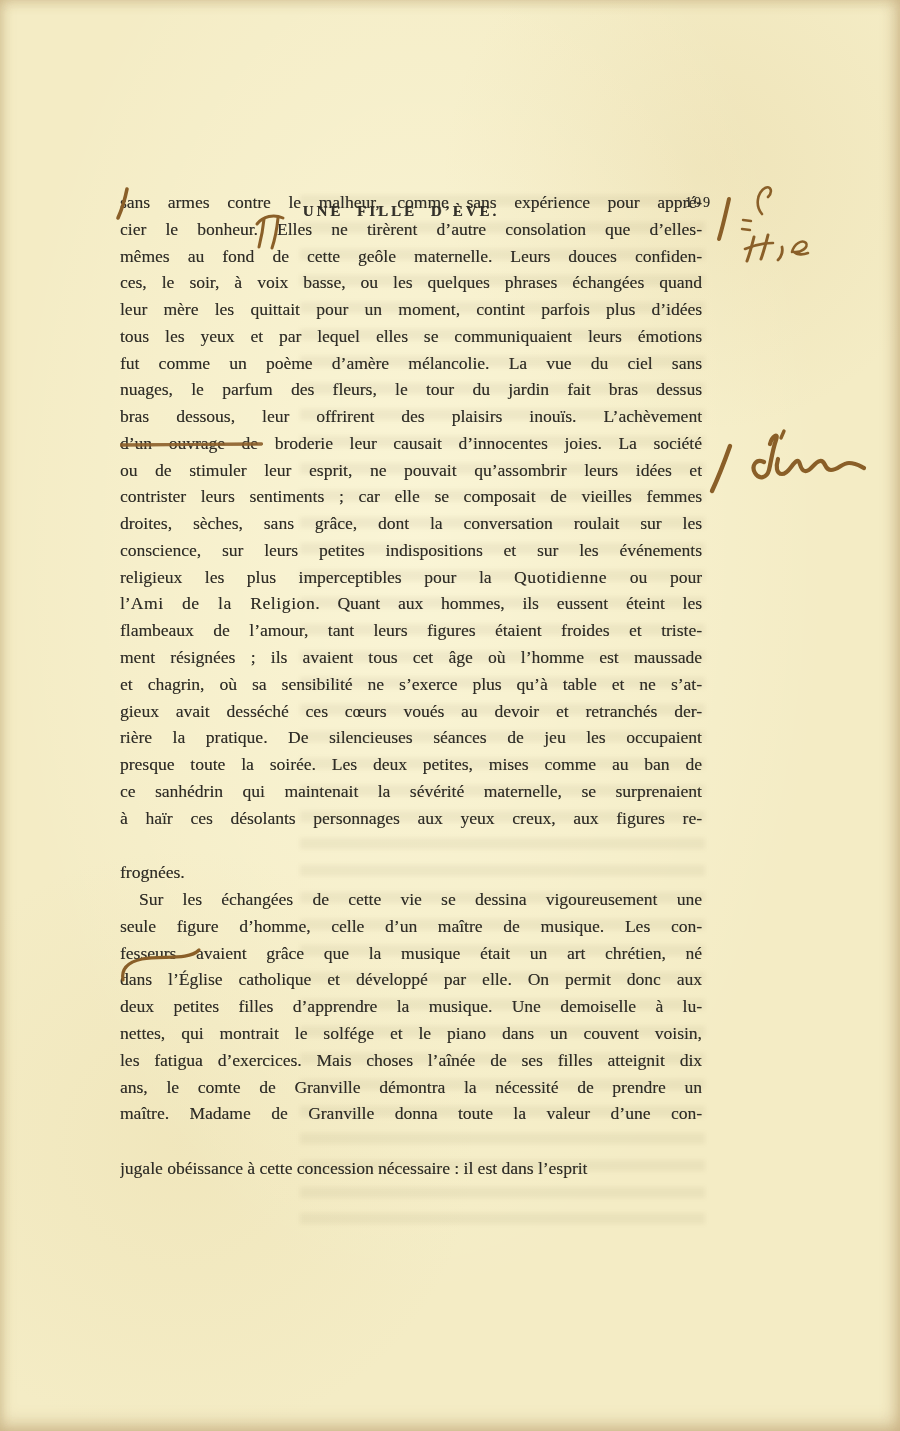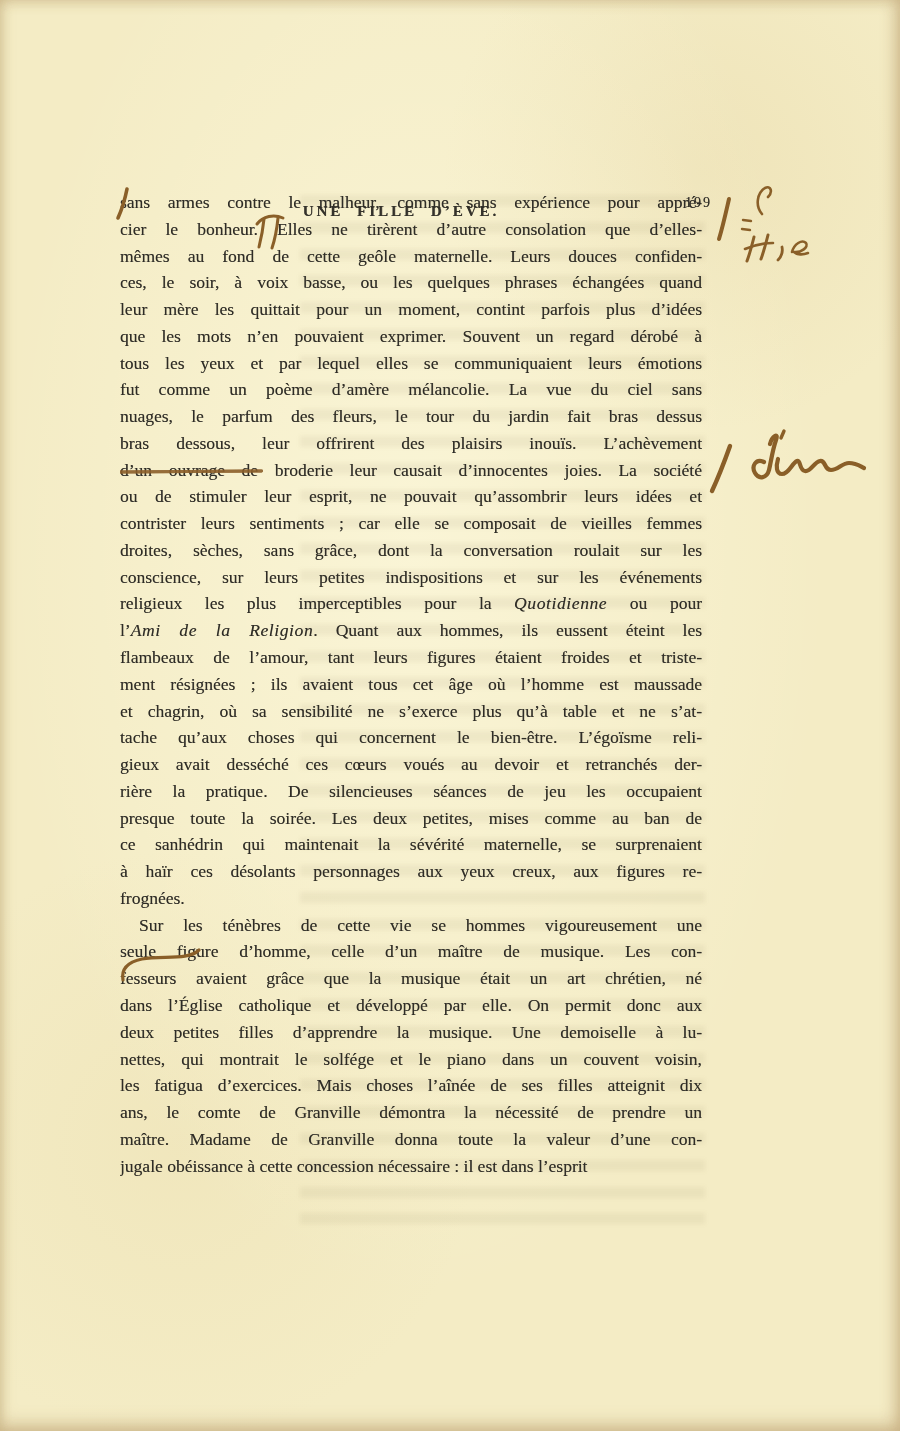--- a/index.html
+++ b/index.html
@@ -44,24 +44,24 @@
     position:absolute;left:120px;top:189px;width:582px;
     font-size:17.5px;
     text-shadow:.25px .25px .35px rgba(46,44,38,.45);
   }
   .para{margin:0;}
   .line{
     height:26.78px;line-height:26.78px;
     text-align:justify;overflow:hidden;white-space:normal;
   }
   .line::after{content:"";display:inline-block;width:100%;height:0;}
-  .line.last{text-align:left;}
+  .line.last{text-align:left;margin-top:28px;}
   .line.last::after{content:none;}
   .line.indent{text-indent:19px;}
-  .it{font-style:italic;letter-spacing:.6px;}
+  .it{letter-spacing:.6px;}
   .strike{position:relative;}
   .strike::after{
     content:"";position:absolute;left:-3px;right:-5px;top:52%;height:3.2px;
     background:#8c5f2a;border-radius:2px;transform:rotate(-.35deg);
     opacity:.9;box-shadow:0 0 .6px #8c5f2a;
   }
   .hand-overlay{position:absolute;left:0;top:0;pointer-events:none;}
   .hand-overlay path{
     fill:none;stroke:#8a5f28;stroke-linecap:round;stroke-linejoin:round;
   }
@@ -78,45 +78,43 @@
     <div class="page-number">199</div>
   </div>
 
   <div class="body-text">
       <div class="para">
         <div class="line"><span>sans armes contre le malheur, comme sans expérience pour appré-</span></div>
         <div class="line"><span>cier le bonheur. Elles ne tirèrent d’autre consolation que d’elles-</span></div>
         <div class="line"><span>mêmes au fond de cette geôle maternelle. Leurs douces confiden-</span></div>
         <div class="line"><span>ces, le soir, à voix basse, ou les quelques phrases échangées quand</span></div>
         <div class="line"><span>leur mère les quittait pour un moment, contint parfois plus d’idées</span></div>
-        <div class="line"><span>que les mots n’en pouvaient exprimer. Souvent un regard dérobé à</span></div>
         <div class="line"><span>tous les yeux et par lequel elles se communiquaient leurs émotions</span></div>
         <div class="line"><span>fut comme un poème d’amère mélancolie. La vue du ciel sans</span></div>
         <div class="line"><span>nuages, le parfum des fleurs, le tour du jardin fait bras dessus</span></div>
         <div class="line"><span>bras dessous, leur offrirent des plaisirs inouïs. L’achèvement</span></div>
         <div class="line"><span class="strike">d’un ouvrage de</span><span> broderie leur causait d’innocentes joies. La société</span></div>
         <div class="line"><span>ou de stimuler leur esprit, ne pouvait qu’assombrir leurs idées et</span></div>
         <div class="line"><span>contrister leurs sentiments&nbsp;; car elle se composait de vieilles femmes</span></div>
         <div class="line"><span>droites, sèches, sans grâce, dont la conversation roulait sur les</span></div>
         <div class="line"><span>conscience, sur leurs petites indispositions et sur les événements</span></div>
         <div class="line"><span>religieux les plus imperceptibles pour la </span><span class="it">Quotidienne</span><span> ou pour</span></div>
         <div class="line"><span>l’</span><span class="it">Ami de la Religion</span><span>. Quant aux hommes, ils eussent éteint les</span></div>
         <div class="line"><span>flambeaux de l’amour, tant leurs figures étaient froides et triste-</span></div>
         <div class="line"><span>ment résignées&nbsp;; ils avaient tous cet âge où l’homme est maussade</span></div>
         <div class="line"><span>et chagrin, où sa sensibilité ne s’exerce plus qu’à table et ne s’at-</span></div>
-        <div class="line"><span>tache qu’aux choses qui concernent le bien-être. L’égoïsme reli-</span></div>
         <div class="line"><span>gieux avait desséché ces cœurs voués au devoir et retranchés der-</span></div>
         <div class="line"><span>rière la pratique. De silencieuses séances de jeu les occupaient</span></div>
         <div class="line"><span>presque toute la soirée. Les deux petites, mises comme au ban de</span></div>
         <div class="line"><span>ce sanhédrin qui maintenait la sévérité maternelle, se surprenaient</span></div>
         <div class="line"><span>à haïr ces désolants personnages aux yeux creux, aux figures re-</span></div>
         <div class="line last"><span>frognées.</span></div>
       </div>
       <div class="para">
-        <div class="line indent"><span>Sur les ténèbres de cette vie se hommes vigoureusement une</span></div>
+        <div class="line indent"><span>Sur les échangées de cette vie se dessina vigoureusement une</span></div>
         <div class="line"><span>seule figure d’homme, celle d’un maître de musique. Les con-</span></div>
         <div class="line"><span>fesseurs avaient grâce que la musique était un art chrétien, né</span></div>
         <div class="line"><span>dans l’Église catholique et développé par elle. On permit donc aux</span></div>
         <div class="line"><span>deux petites filles d’apprendre la musique. Une demoiselle à lu-</span></div>
         <div class="line"><span>nettes, qui montrait le solfége et le piano dans un couvent voisin,</span></div>
         <div class="line"><span>les fatigua d’exercices. Mais choses l’aînée de ses filles atteignit dix</span></div>
         <div class="line"><span>ans, le comte de Granville démontra la nécessité de prendre un</span></div>
         <div class="line"><span>maître. Madame de Granville donna toute la valeur d’une con-</span></div>
         <div class="line last"><span>jugale obéissance à cette concession nécessaire&nbsp;: il est dans l’esprit</span></div>
       </div>

